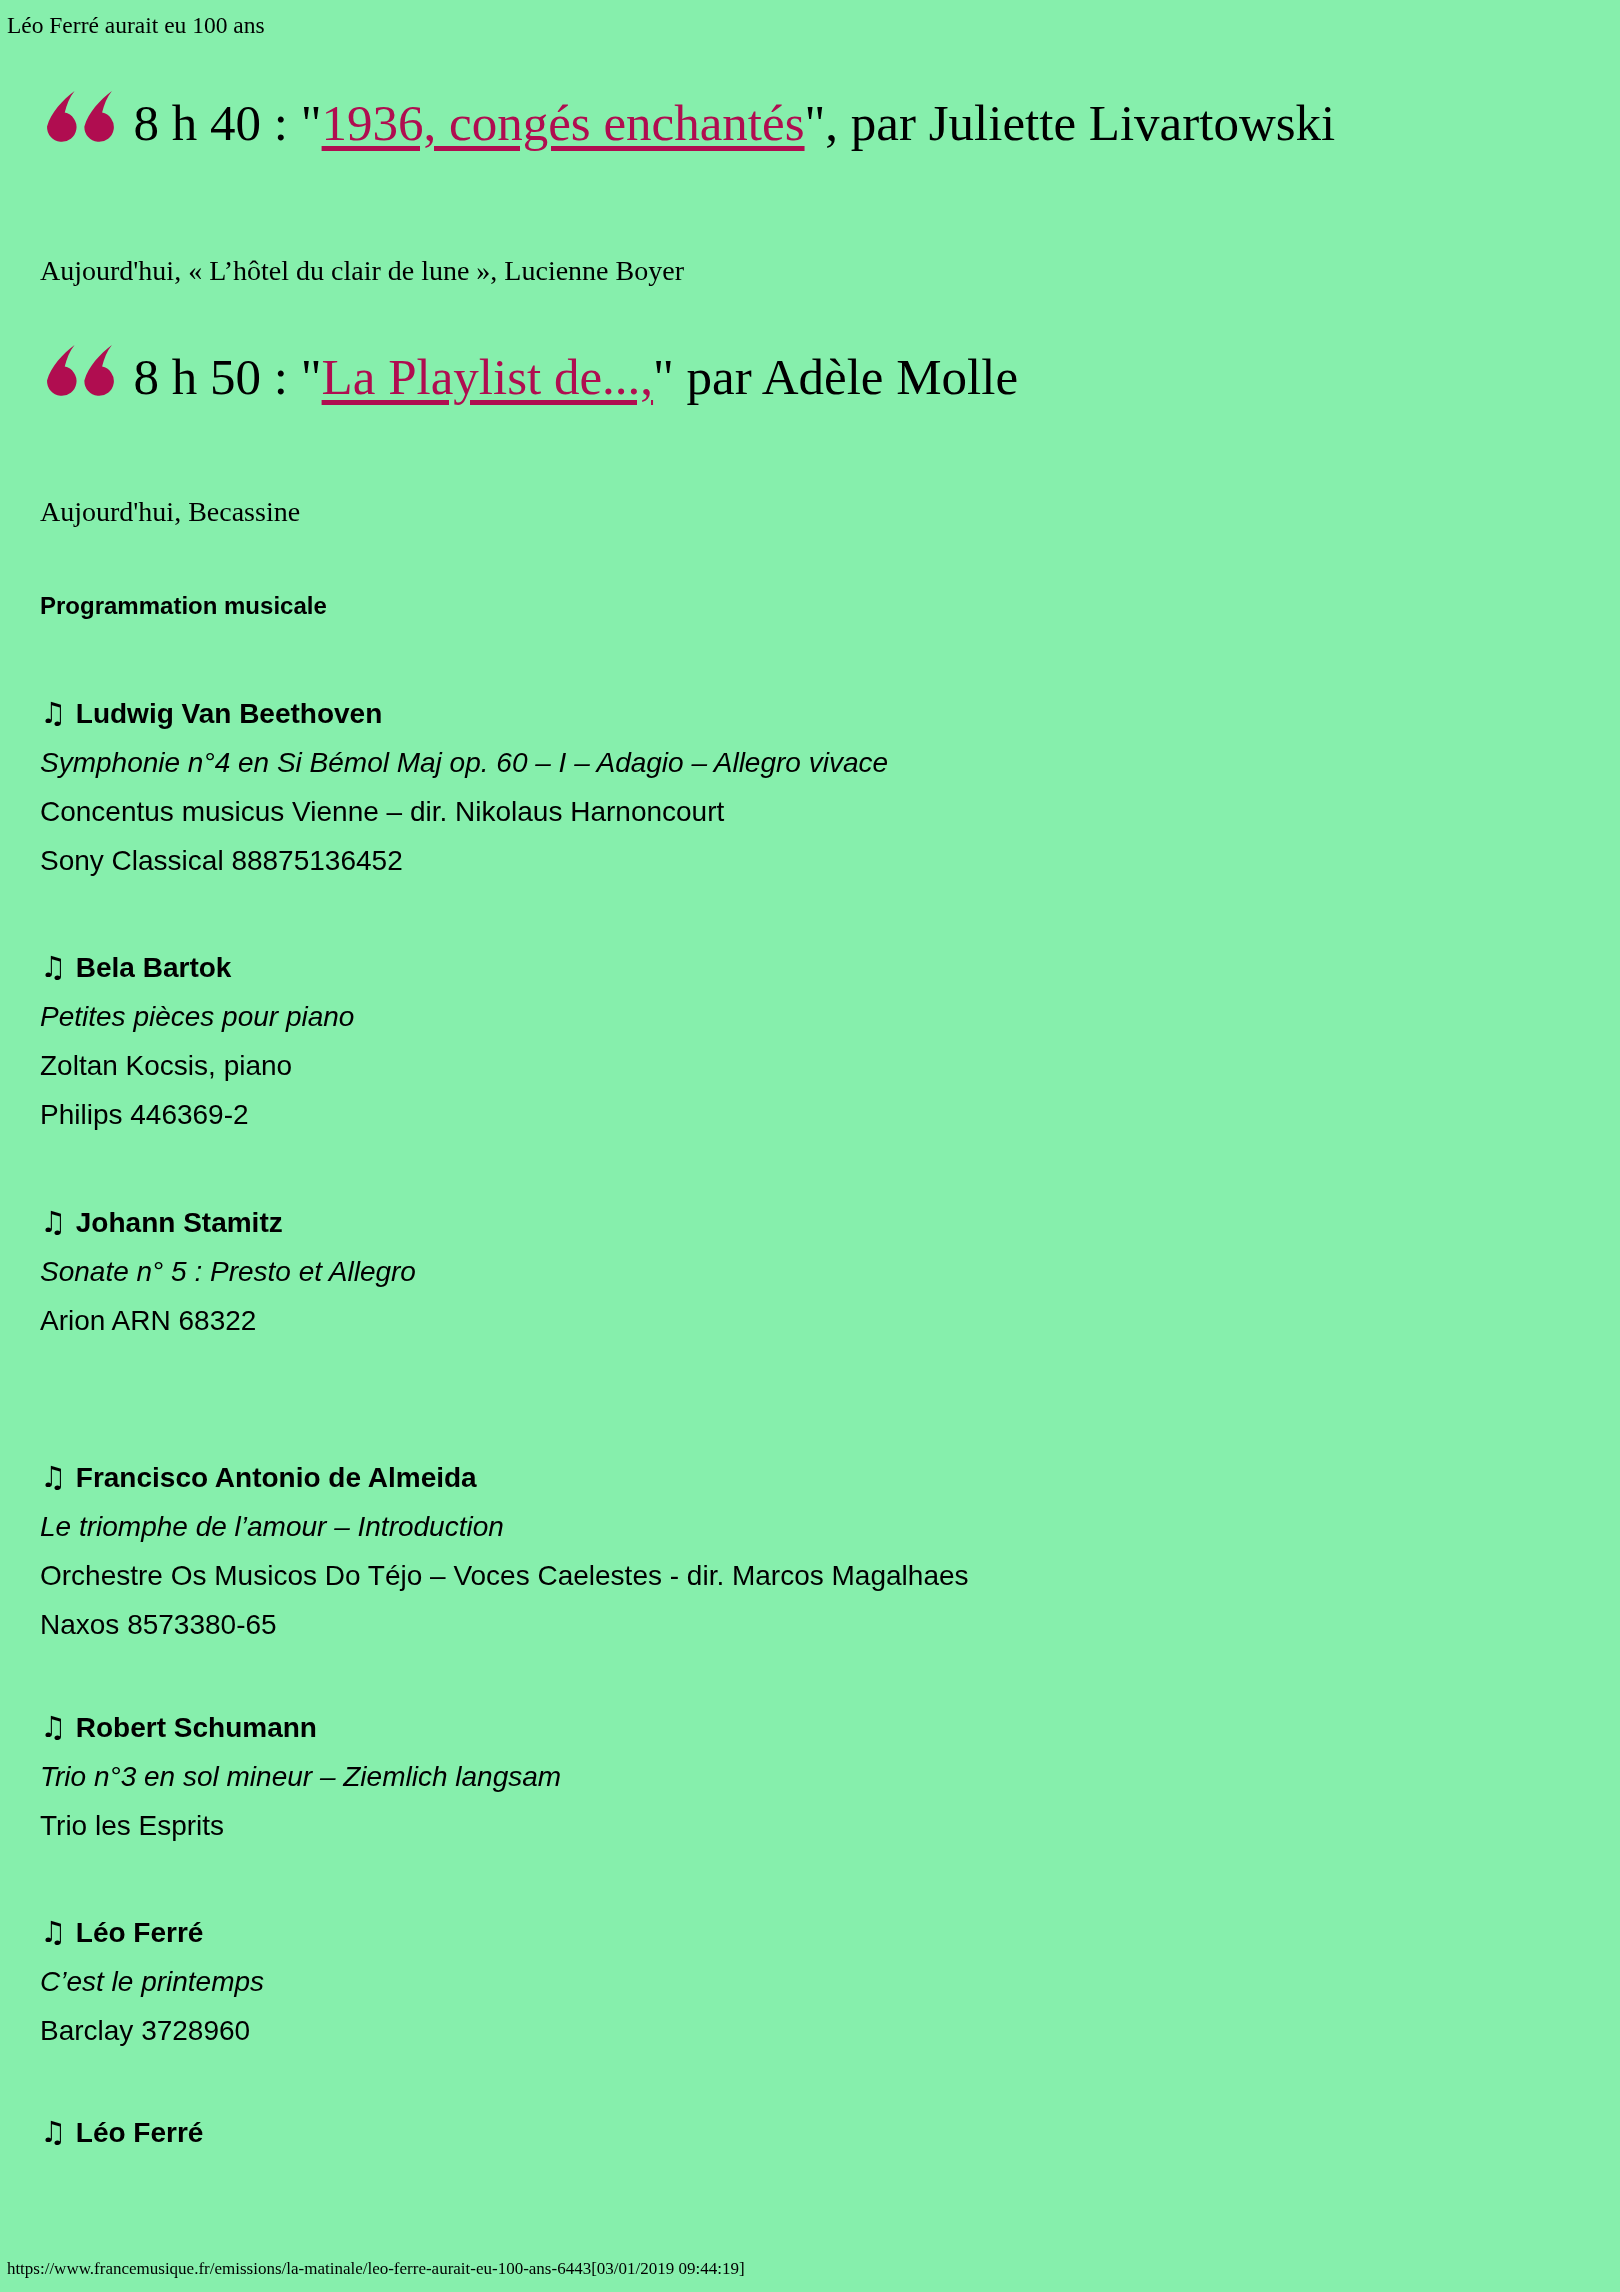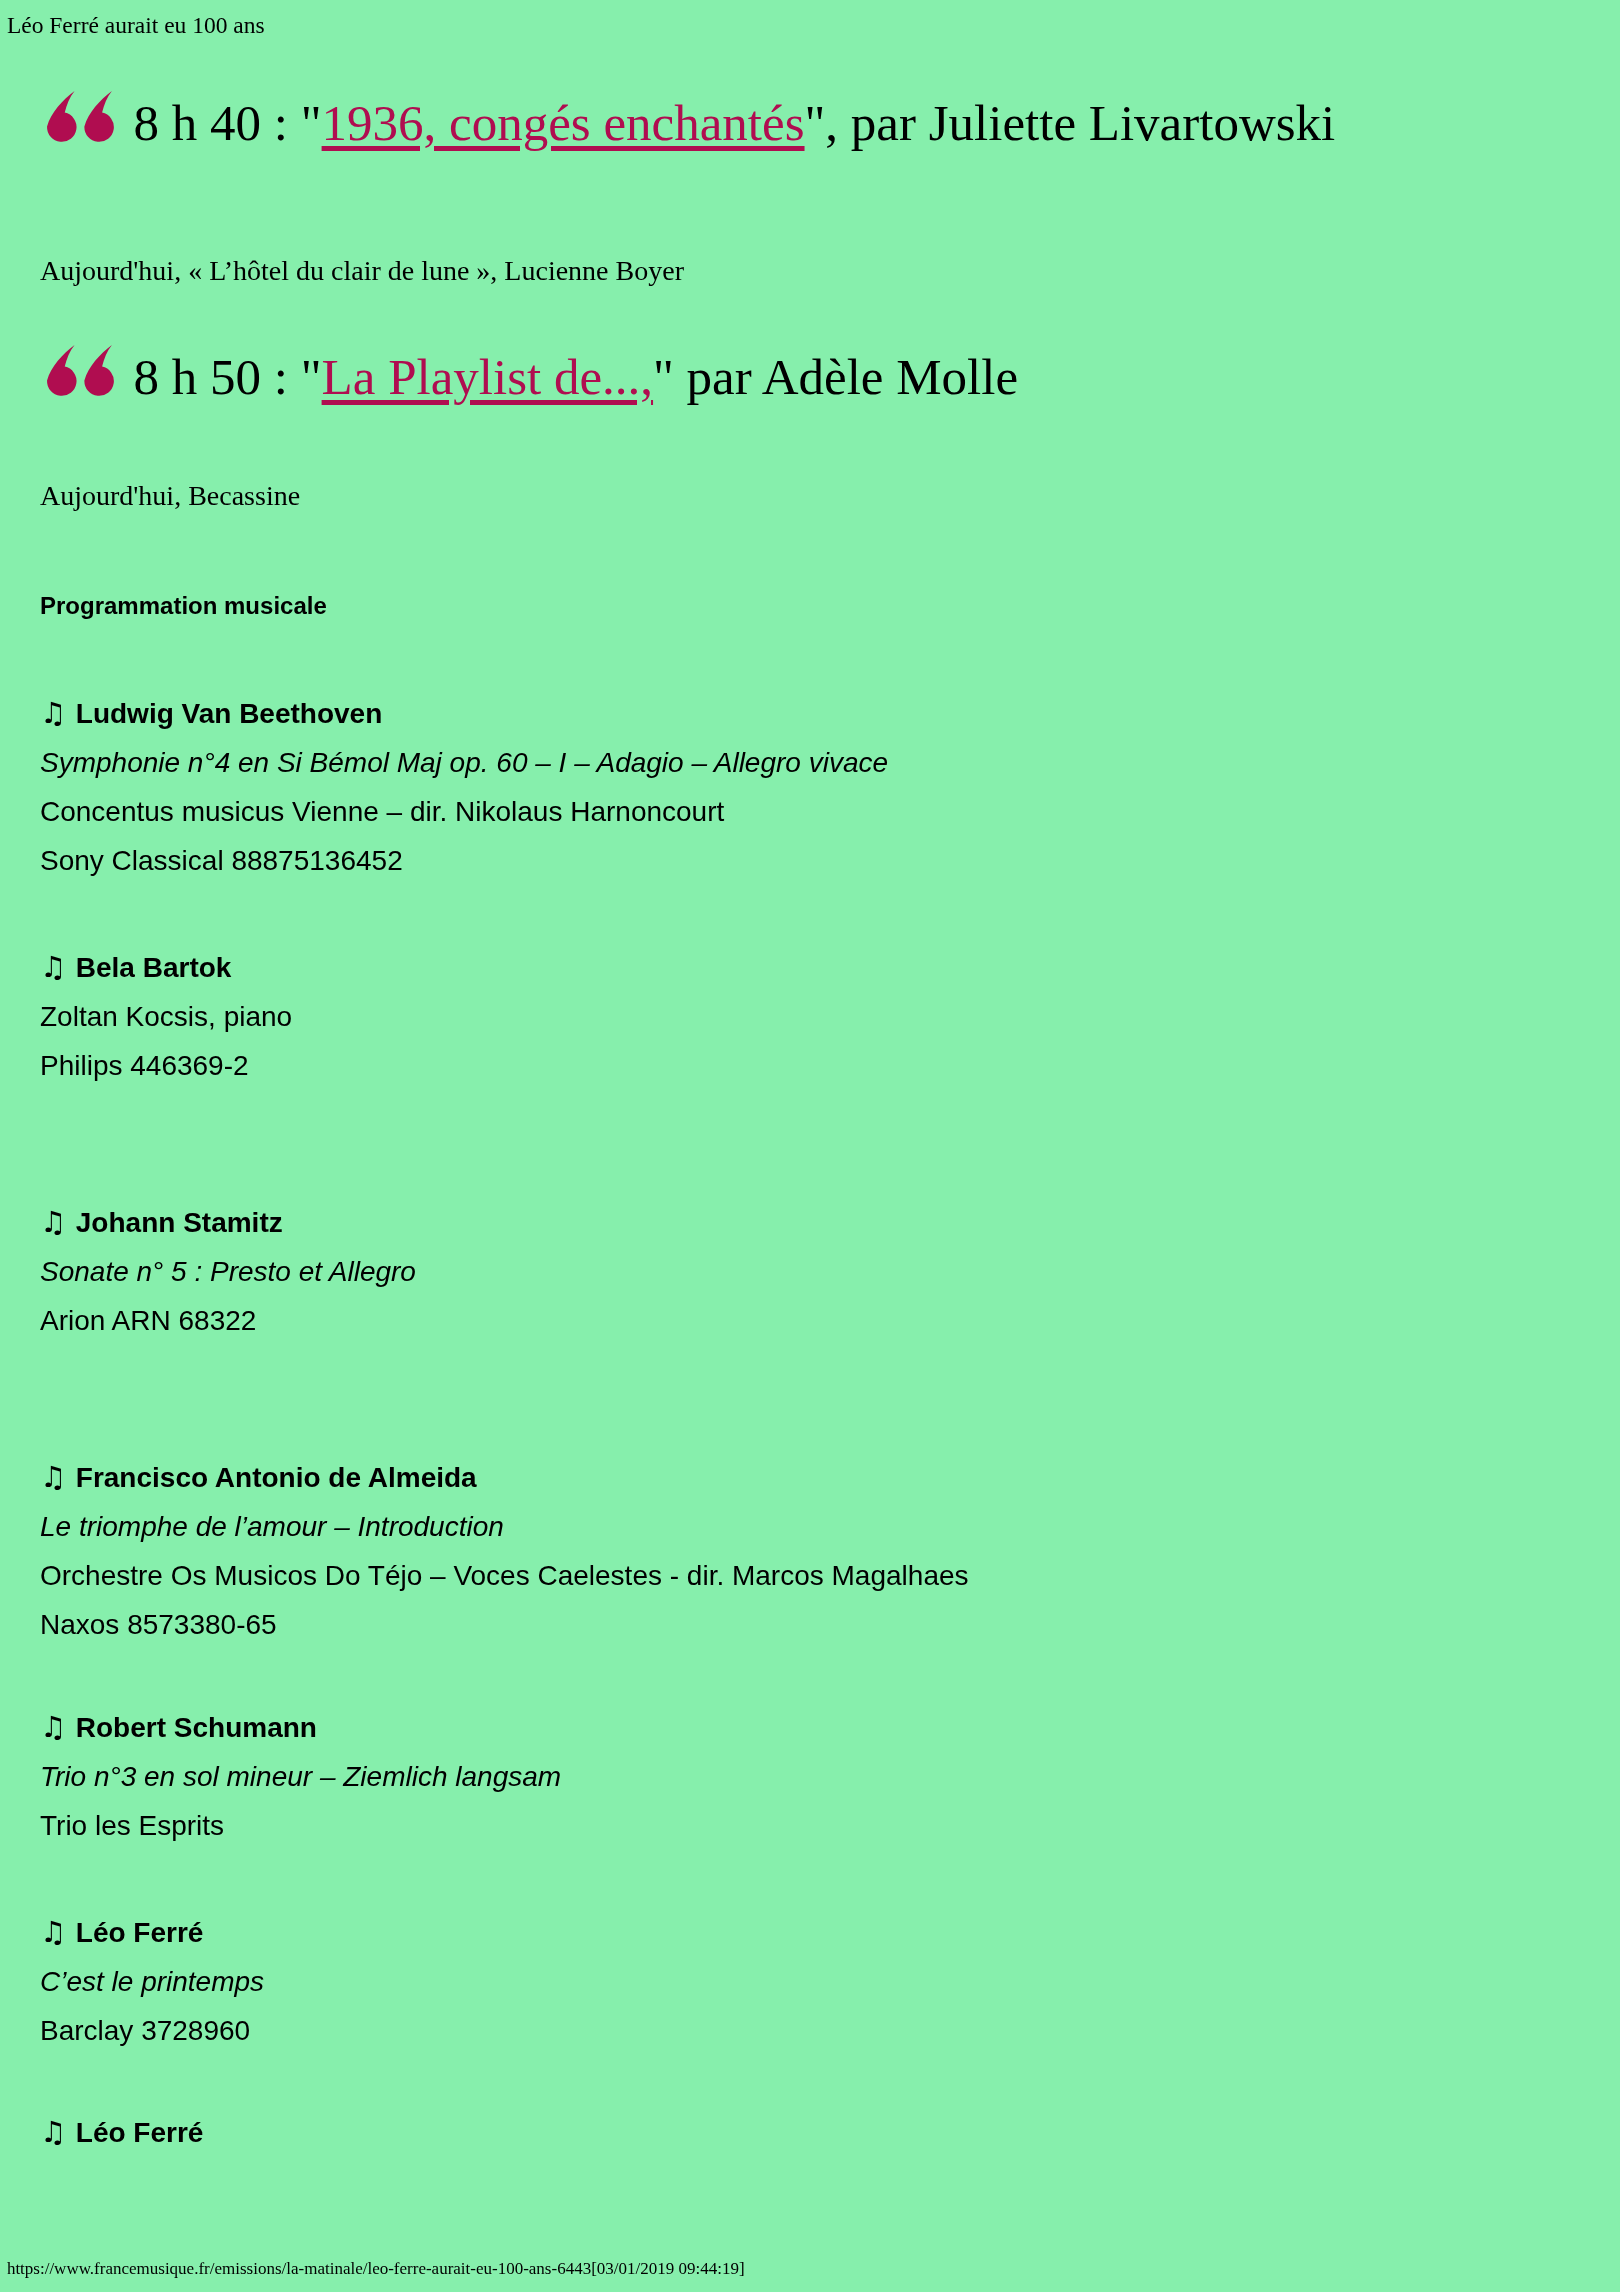--- a/index.html
+++ b/index.html
@@ -39,21 +39,21 @@
     cursor:pointer;
   }
 
   .subtitle {
     position:absolute; left:40px;
     font-family:Liberation Serif, serif;
     font-size:28px; line-height:39px;
     white-space:nowrap; color:#000;
   }
   .subtitle.s1 { top:251px; }
-  .subtitle.s2 { top:476px;text-align:center; }
+  .subtitle.s2 { top:492px;text-align:center; }
 
   .prog-heading {
     position:absolute; left:40px; top:586px;
     font-family:"Liberation Sans", sans-serif;
     font-weight:bold; font-size:24px; line-height:39px;
     color:#000; white-space:nowrap;
   }
 
   .track {
     position:absolute; left:40px;
@@ -114,20 +114,21 @@
 
   <div class="track t1">
     <div class="artist-line"><span class="note">♫</span><span>Ludwig Van Beethoven</span></div>
     <div class="work">Symphonie n°4 en Si Bémol Maj op. 60 – I – Adagio – Allegro vivace</div>
     <div class="performers">Concentus musicus Vienne – dir. Nikolaus Harnoncourt</div>
     <div class="label">Sony Classical 88875136452</div>
   </div>
 
   <div class="track t2">
     <div class="artist-line"><span class="note">♫</span><span>Bela Bartok</span></div>
+    <div class="work">Petites pièces pour piano</div>
     <div class="performers">Zoltan Kocsis, piano</div>
     <div class="label">Philips 446369-2</div>
   </div>
 
   <div class="track t3">
     <div class="artist-line"><span class="note">♫</span><span>Johann Stamitz</span></div>
     <div class="work">Sonate n° 5 : Presto et Allegro</div>
     <div class="label">Arion ARN 68322</div>
   </div>
 

